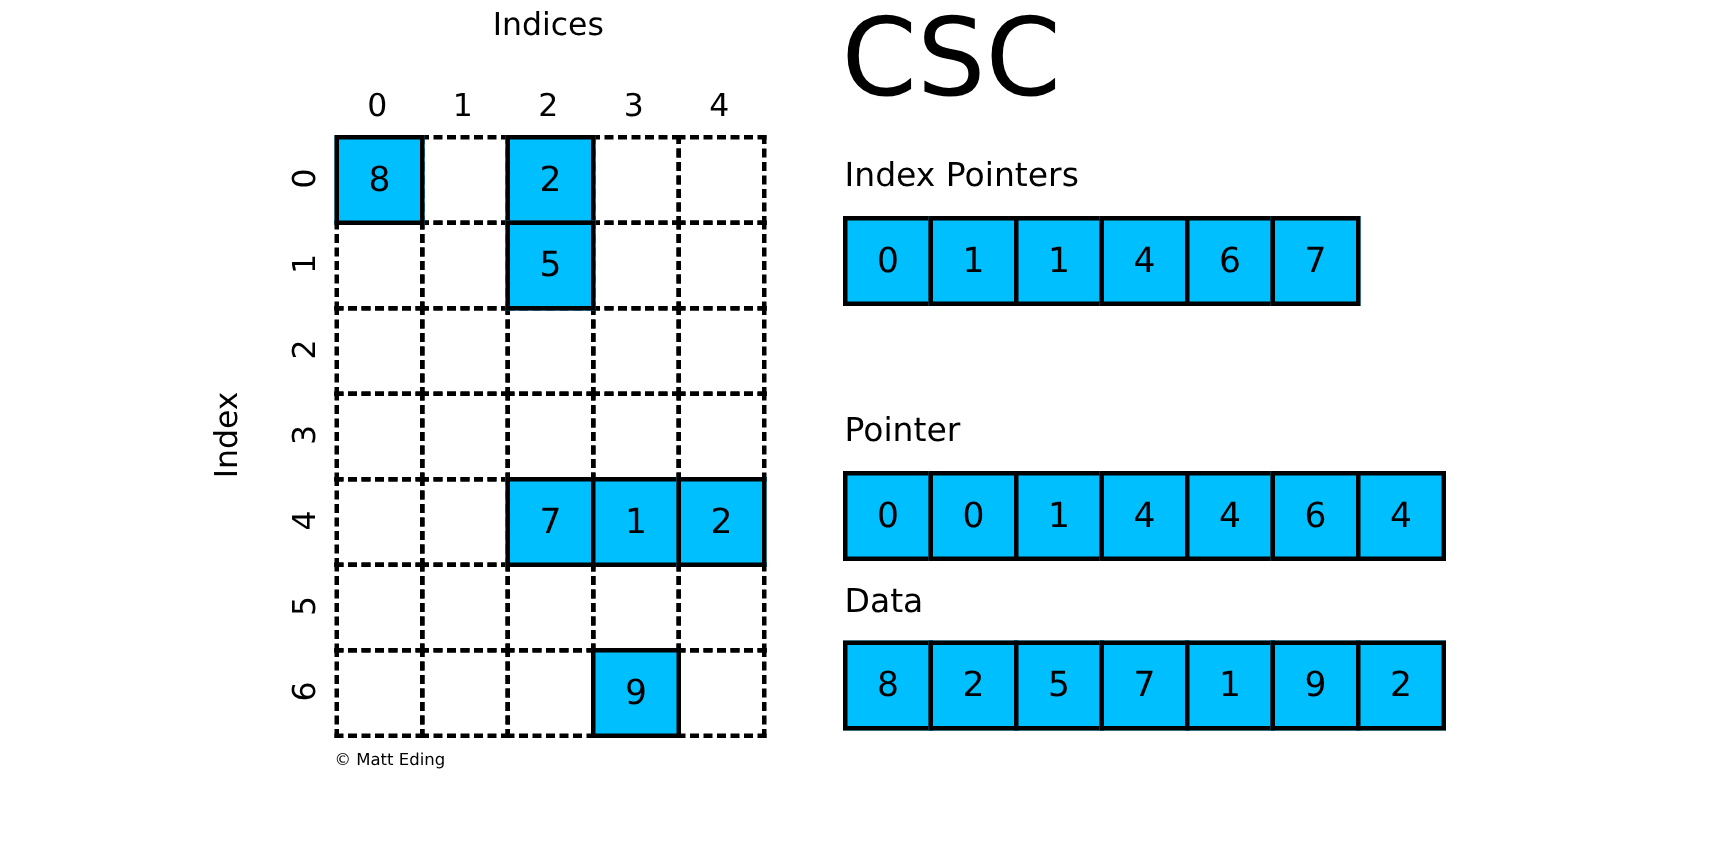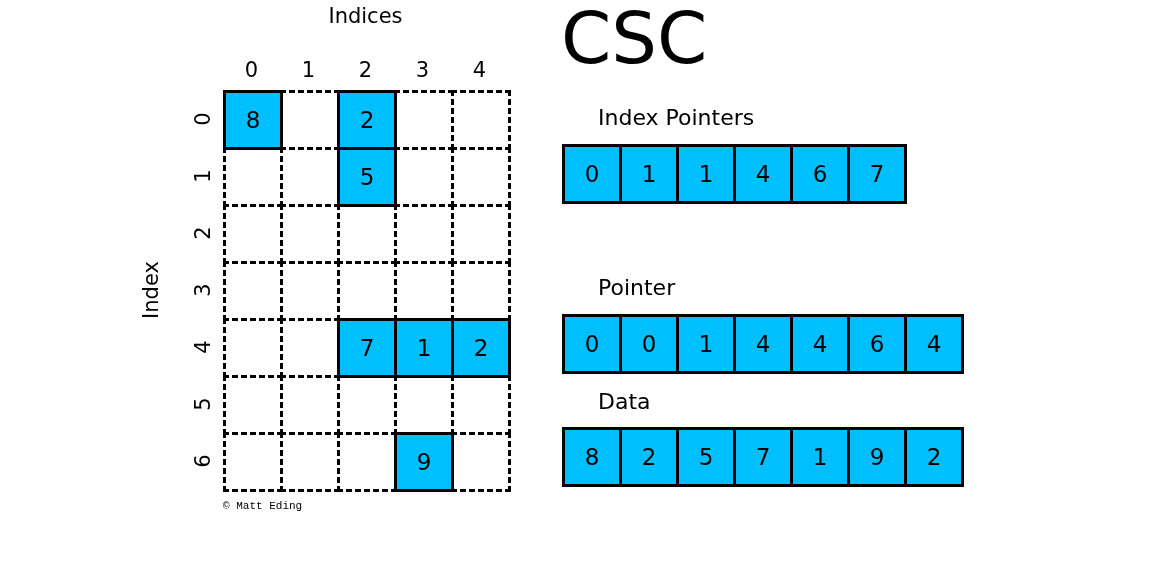--- a/index.html
+++ b/index.html
@@ -26,22 +26,22 @@
   .cell {
     position:absolute; width:60px; height:60px;
     display:flex; align-items:center; justify-content:center;
     font-size:23px;
   }
   .cell.empty  { border:3px dashed #000; z-index:1; }
   .cell.filled { border:3px solid  #000; background:var(--fill); z-index:2; }
 
   
   .csc-title { left:561px; top:2px; font-size:72px; line-height:1; }
-  .array-label { left:563px; font-size:22px;margin-left:35px; }
-  .copyright { left:223px; top:500px; font-size:11px;font-family:Liberation Mono, monospace; }
+  .array-label { left:563px; font-size:22px; }
+  .copyright { left:223px; top:500px; font-size:11px; }
 </style>
 </head>
 <body style="--fill: #00BFFF;">
 
 <div class="abs pointer-title">Indices</div>
 <div class="abs index-title">
   <span>Index</span>
 </div>
 <div class="abs csc-title">CSC</div>
 <div class="abs copyright">© Matt Eding</div>

